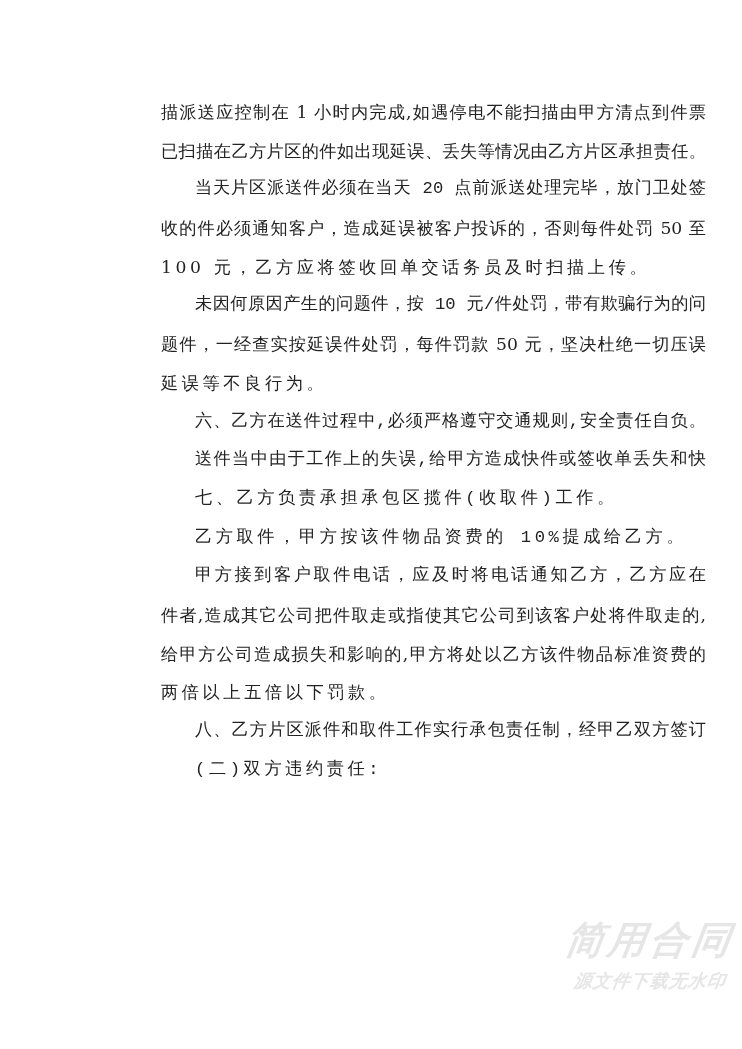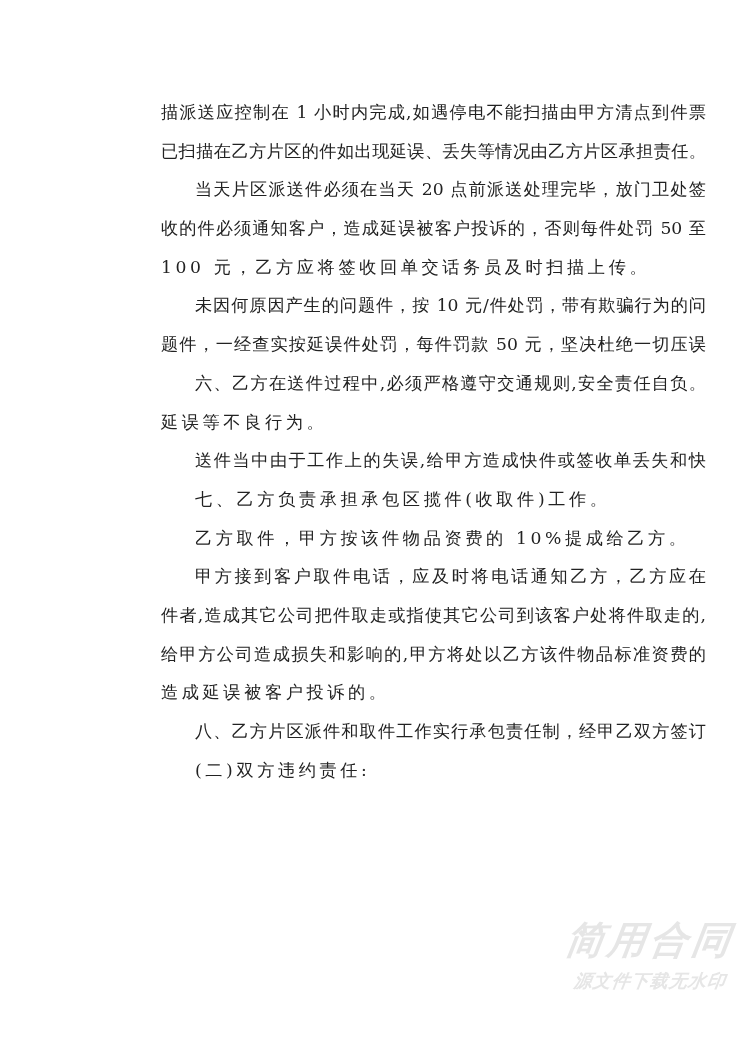--- a/index.html
+++ b/index.html
@@ -32,20 +32,21 @@
     .line {
       height: 38.7px;
       line-height: 38.7px;
       font-size: 17.2px;
       white-space: nowrap;
       letter-spacing: 3.6px;
       color: #222222;
     }
     .line.indent {
       padding-left: 34px;
+      font-family: Liberation Mono, monospace;
     }
     .line.justify {
       text-align: justify;
       text-align-last: justify;
       letter-spacing: 0;
     }
     .watermark {
       position: absolute;
       left: 512px;
       top: 918px;
@@ -75,29 +76,29 @@
 
 <div class="page">
   <div class="body-text">
     <div class="line justify">描派送应控制在 1 小时内完成,如遇停电不能扫描由甲方清点到件票</div>
     <div class="line justify">已扫描在乙方片区的件如出现延误、丢失等情况由乙方片区承担责任。</div>
     <div class="line indent justify">当天片区派送件必须在当天 20 点前派送处理完毕，放门卫处签</div>
     <div class="line justify">收的件必须通知客户，造成延误被客户投诉的，否则每件处罚 50 至</div>
     <div class="line">100 元，乙方应将签收回单交话务员及时扫描上传。</div>
     <div class="line indent justify">未因何原因产生的问题件，按 10 元/件处罚，带有欺骗行为的问</div>
     <div class="line justify">题件，一经查实按延误件处罚，每件罚款 50 元，坚决杜绝一切压误</div>
+    <div class="line">延误等不良行为。</div>
     <div class="line indent justify">六、乙方在送件过程中,必须严格遵守交通规则,安全责任自负。</div>
-    <div class="line">延误等不良行为。</div>
     <div class="line indent justify">送件当中由于工作上的失误,给甲方造成快件或签收单丢失和快</div>
     <div class="line indent">七、乙方负责承担承包区揽件(收取件)工作。</div>
     <div class="line indent">乙方取件，甲方按该件物品资费的 10%提成给乙方。</div>
     <div class="line indent justify">甲方接到客户取件电话，应及时将电话通知乙方，乙方应在</div>
     <div class="line justify">件者,造成其它公司把件取走或指使其它公司到该客户处将件取走的,</div>
     <div class="line justify">给甲方公司造成损失和影响的,甲方将处以乙方该件物品标准资费的</div>
-    <div class="line">造成延误被客户投诉的。</div>
+    <div class="line">两倍以上五倍以下罚款。</div>
     <div class="line indent justify">八、乙方片区派件和取件工作实行承包责任制，经甲乙双方签订</div>
     <div class="line indent">(二)双方违约责任:</div>
   </div>
 
   <div class="watermark">
     <div class="wm-title">简用合同</div>
     <div class="wm-sub">源文件下载无水印</div>
   </div>
 </div>
 

